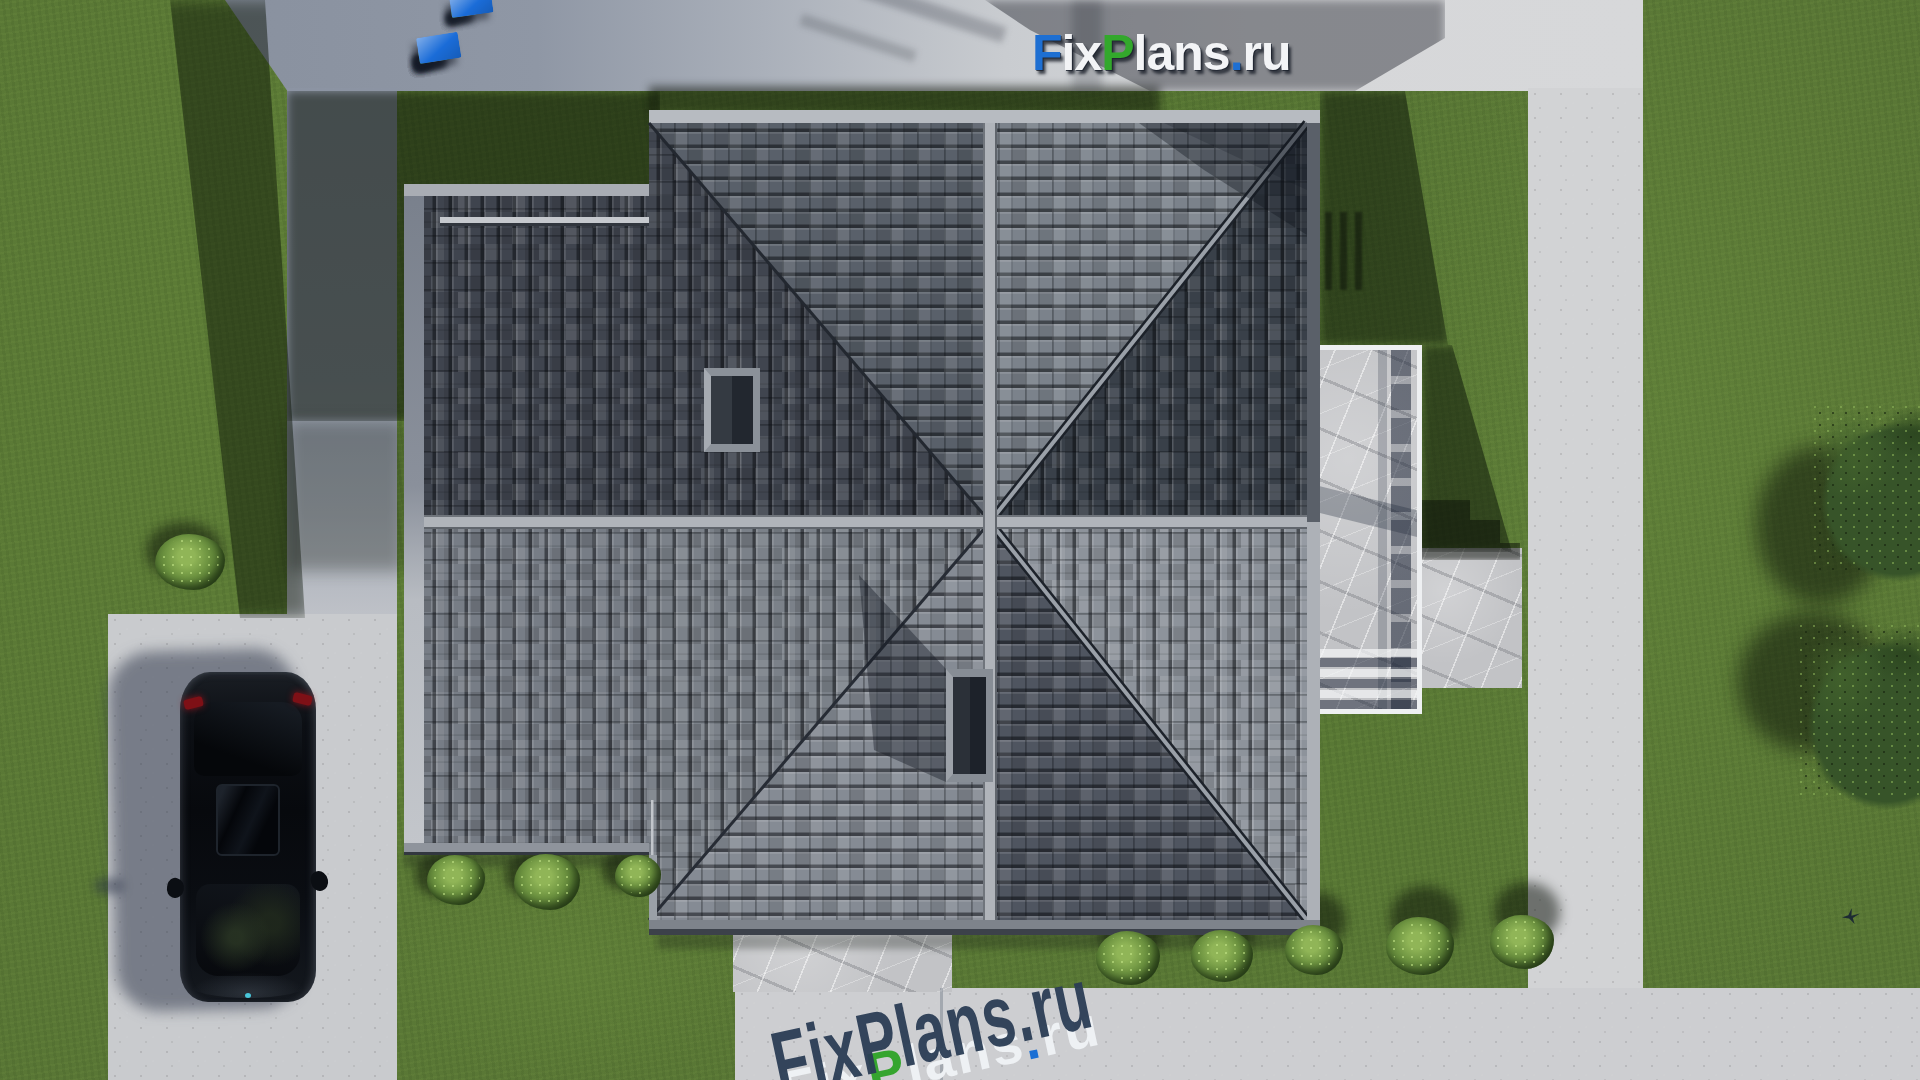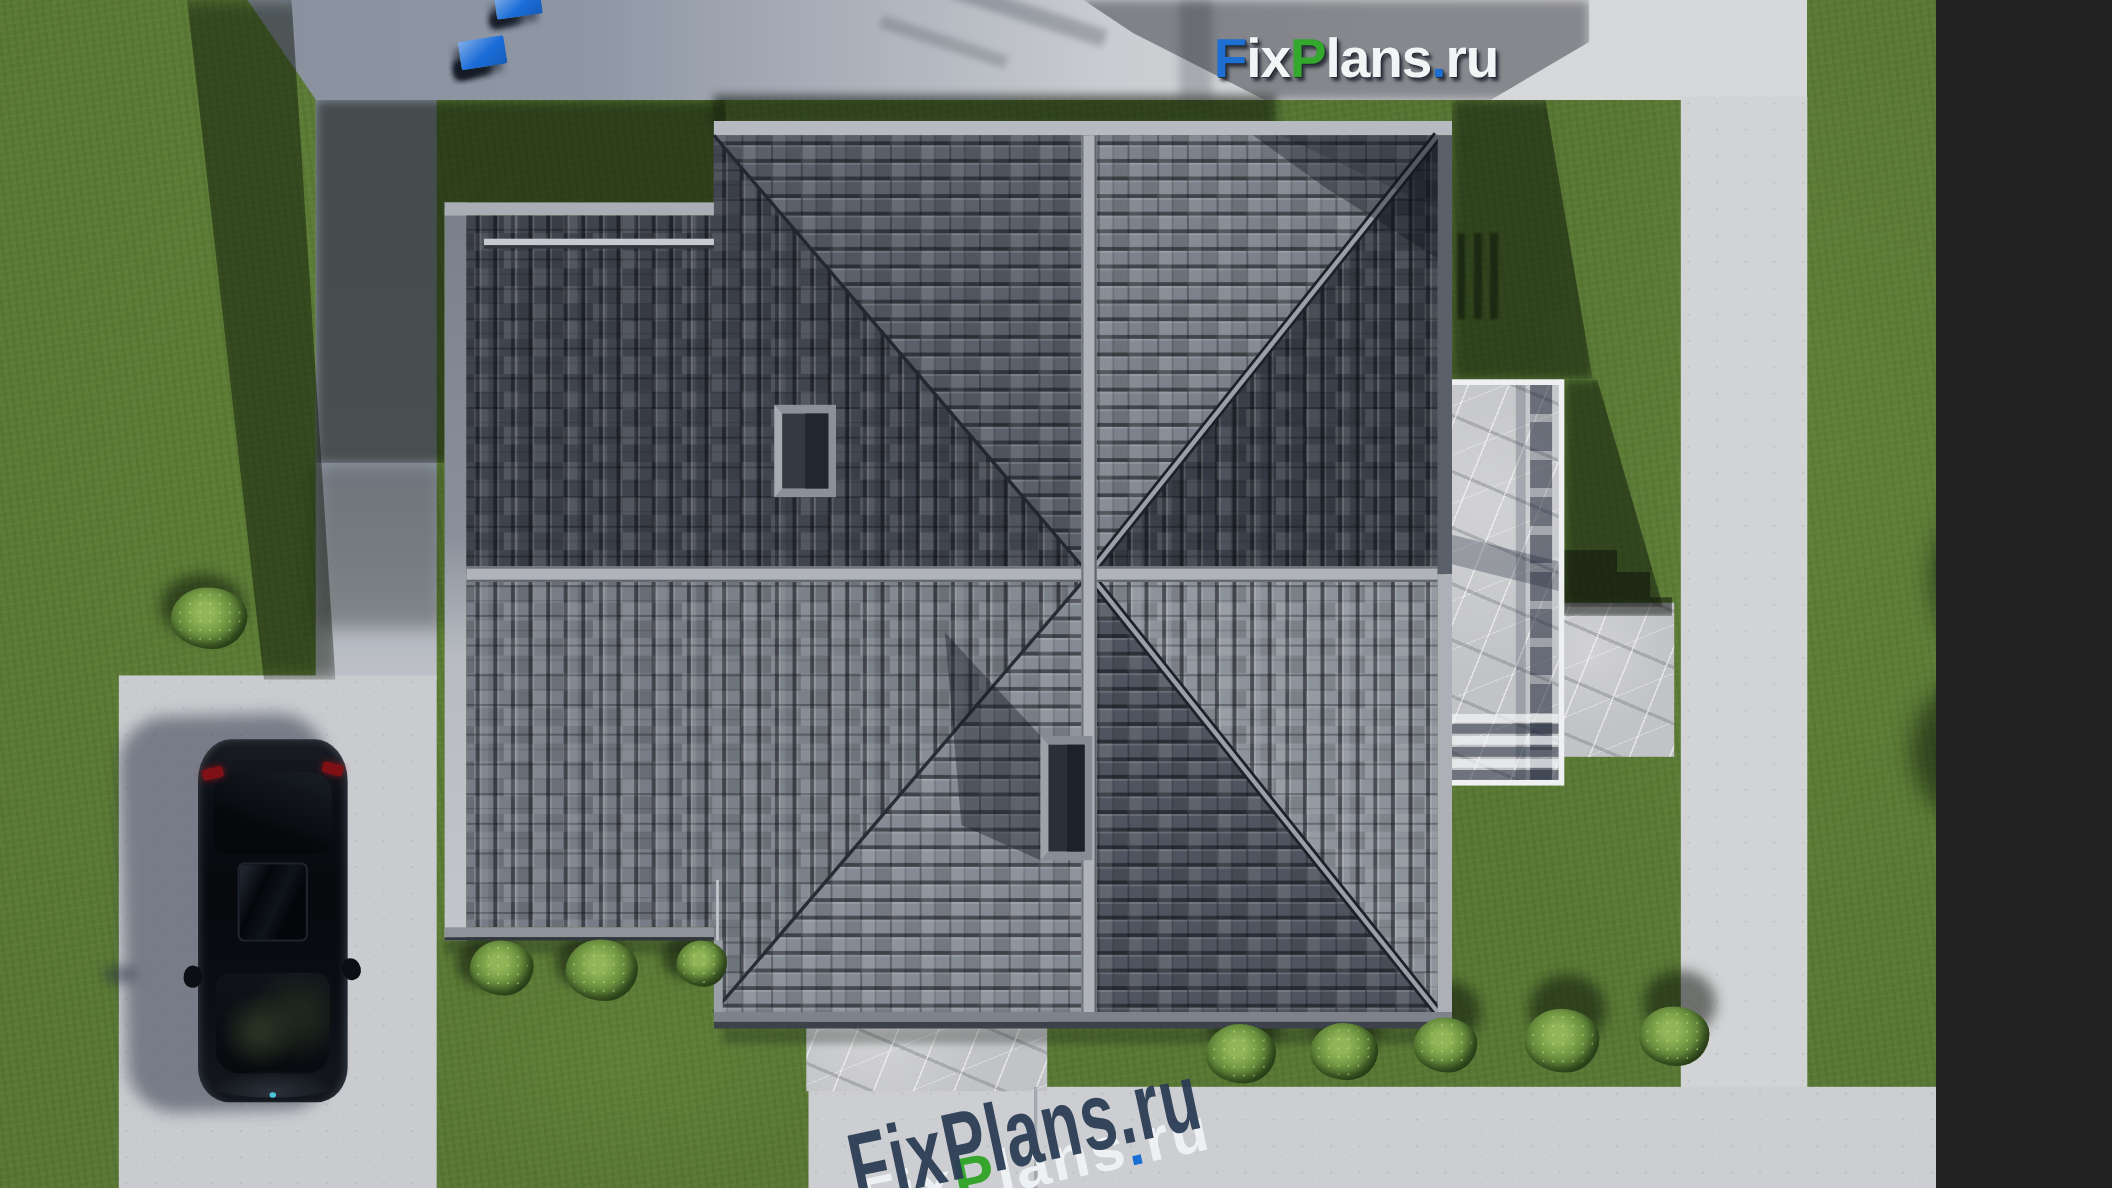--- a/index.html
+++ b/index.html
@@ -1,17 +1,17 @@
 <!DOCTYPE html>
 <html><head>
 <meta charset="utf-8">
 <style>
   html,body{margin:0;padding:0;background:#222;}
-  #scene{position:relative;width:1760px;height:1080px;overflow:hidden;
-         font-family:"Liberation Sans",sans-serif;background:#5a7836;text-align:right;}
+  #scene{position:relative;width:1920px;height:1080px;overflow:hidden;
+         font-family:"Liberation Sans",sans-serif;background:#5a7836;}
   #scene *{position:absolute;box-sizing:border-box;}
 
   
   .grass{left:0;top:0;width:1920px;height:1080px;
     background-color:#587535;
     background-image:
       repeating-linear-gradient(83deg, rgba(22,42,12,.07) 0 3px, transparent 3px 7px),
       repeating-linear-gradient(-9deg, rgba(165,200,95,.06) 0 2px, transparent 2px 6px),
       radial-gradient(circle at 22% 38%, rgba(108,148,58,.28), transparent 55%),
       radial-gradient(circle at 72% 72%, rgba(92,132,52,.22), transparent 55%),

